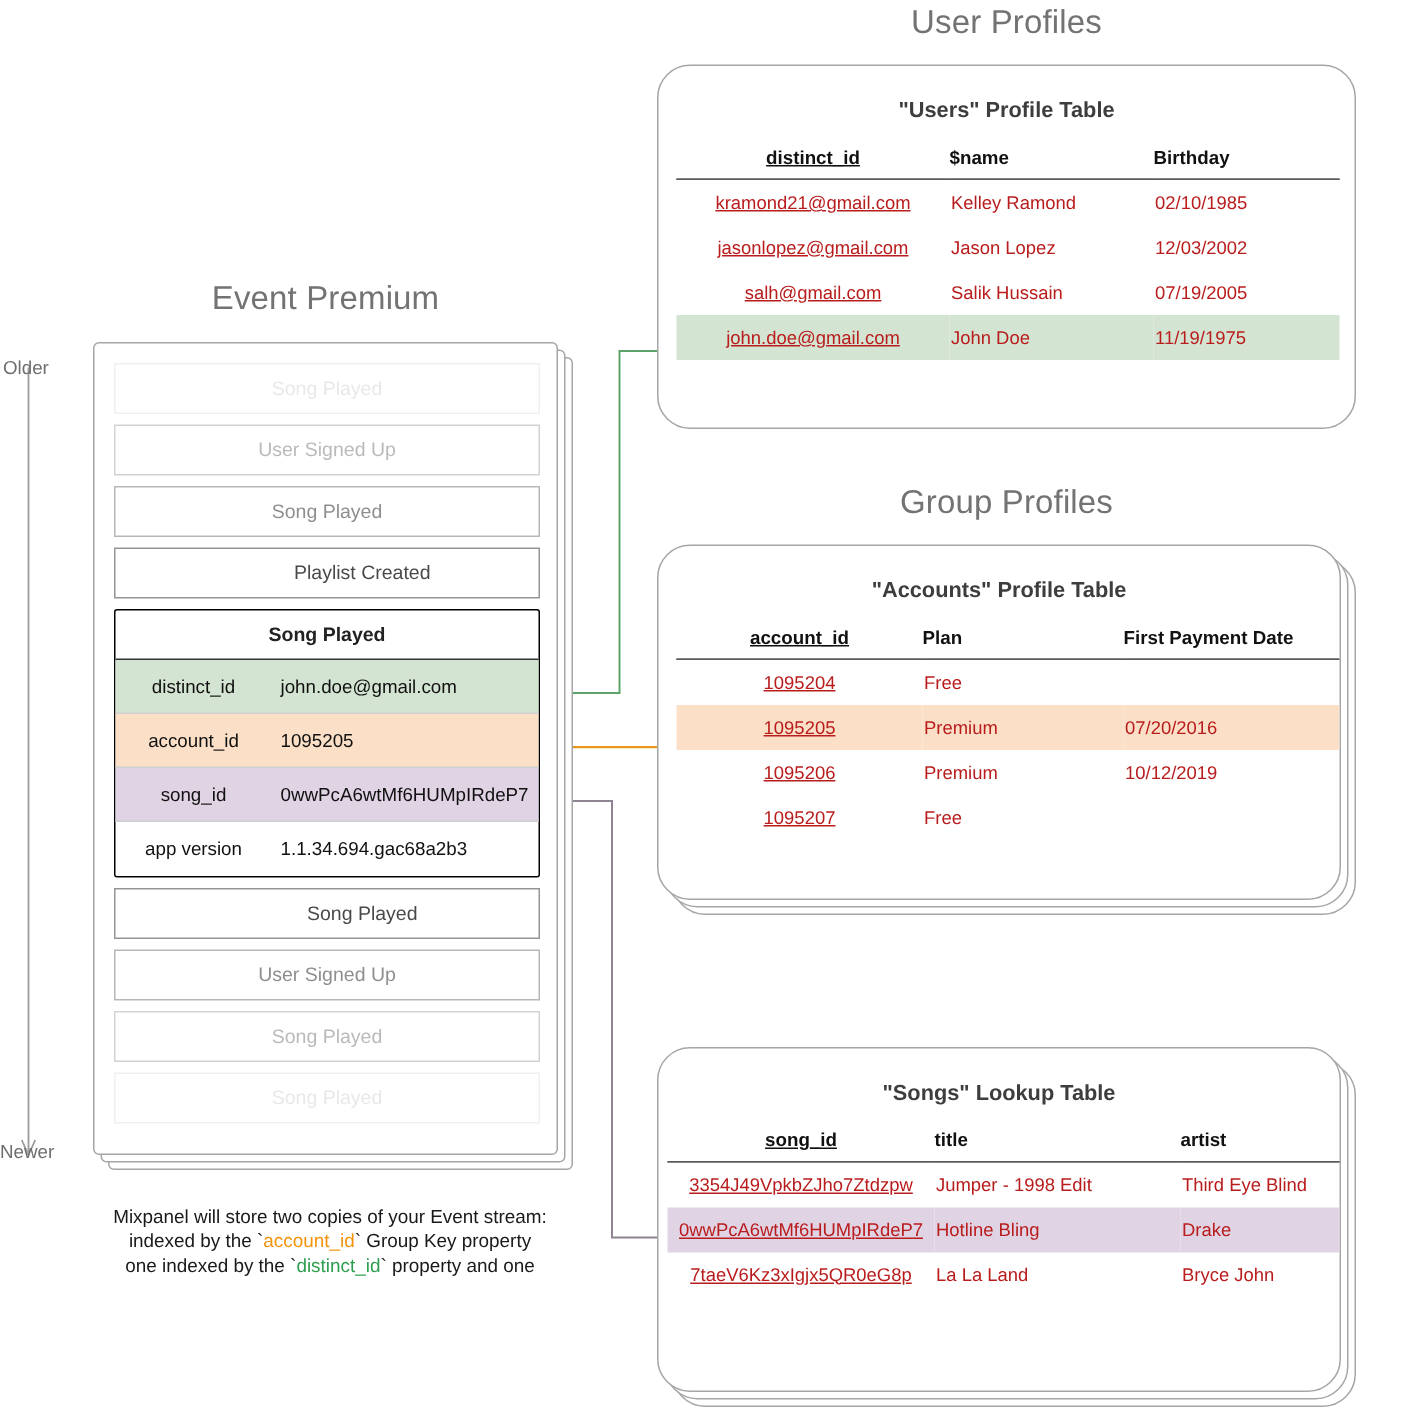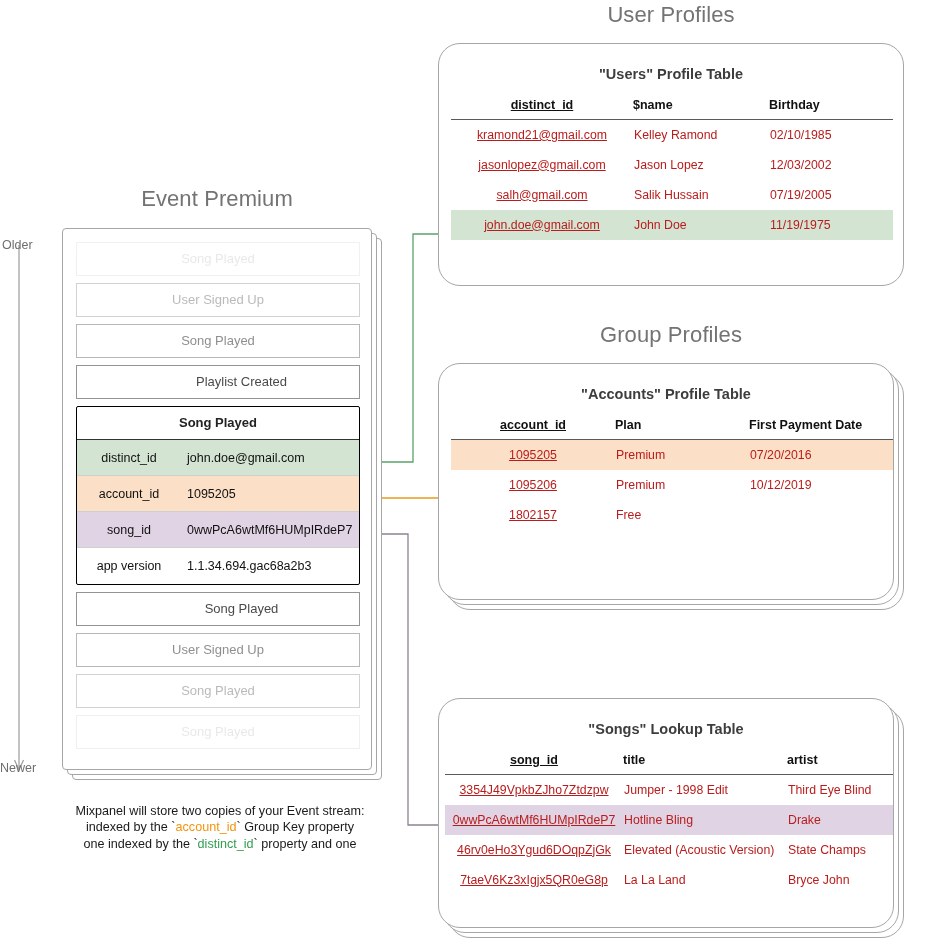--- a/index.html
+++ b/index.html
@@ -270,32 +270,37 @@
             <col style="width:144px">
           </colgroup>
         <thead>
           <tr>
             <th class="idhead"><span class="u">account_id</span></th>
             <th class="lhead">Plan</th>
             <th class="lhead">First Payment Date</th>
           </tr>
         </thead>
         <tbody>
+          <tr>
+            <td class="idcell"><span>1095204</span></td>
+            <td class="lcell">Free</td>
+            <td class="lcell"></td>
+          </tr>
           <tr class="hl-orange">
             <td class="idcell"><span>1095205</span></td>
             <td class="lcell">Premium</td>
             <td class="lcell">07/20/2016</td>
           </tr>
           <tr>
             <td class="idcell"><span>1095206</span></td>
             <td class="lcell">Premium</td>
             <td class="lcell">10/12/2019</td>
           </tr>
           <tr>
-            <td class="idcell"><span>1802157</span></td>
+            <td class="idcell"><span>1095207</span></td>
             <td class="lcell">Free</td>
             <td class="lcell"></td>
           </tr>
         </tbody>
       </table>
     </div>
   </div>
 
 
   <div class="card-stack" style="left:438px; top:698px; width:470px; height:250px;">
@@ -321,25 +326,20 @@
             <td class="idcell"><span>3354J49VpkbZJho7Ztdzpw</span></td>
             <td class="lcell">Jumper - 1998 Edit</td>
             <td class="lcell">Third Eye Blind</td>
           </tr>
           <tr class="hl-purple">
             <td class="idcell"><span>0wwPcA6wtMf6HUMpIRdeP7</span></td>
             <td class="lcell">Hotline Bling</td>
             <td class="lcell">Drake</td>
           </tr>
           <tr>
-            <td class="idcell"><span>46rv0eHo3Ygud6DOqpZjGk</span></td>
-            <td class="lcell">Elevated (Acoustic Version)</td>
-            <td class="lcell">State Champs</td>
-          </tr>
-          <tr>
             <td class="idcell"><span>7taeV6Kz3xIgjx5QR0eG8p</span></td>
             <td class="lcell">La La Land</td>
             <td class="lcell">Bryce John</td>
           </tr>
         </tbody>
       </table>
     </div>
   </div>
 
 </div>

